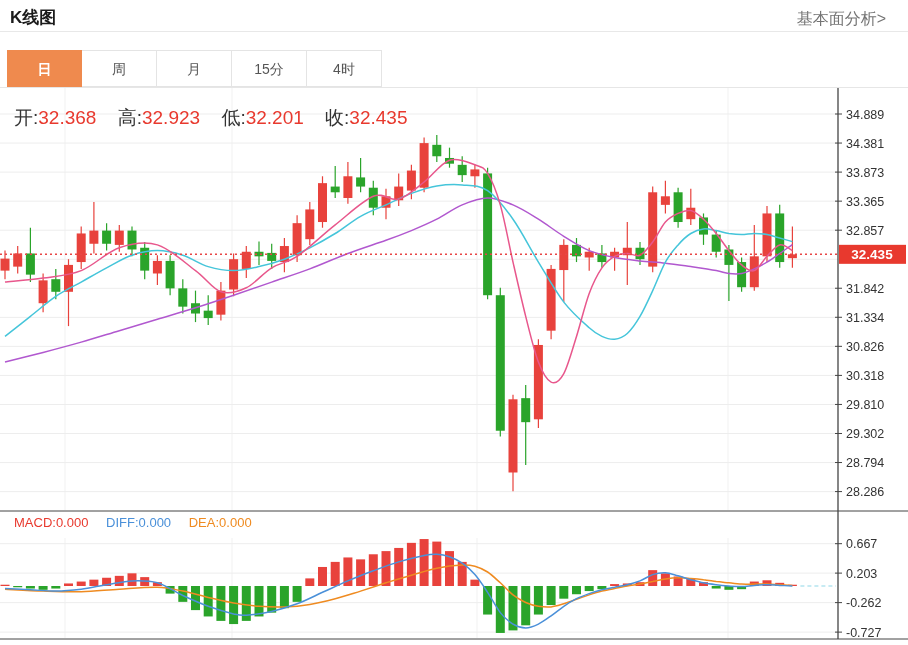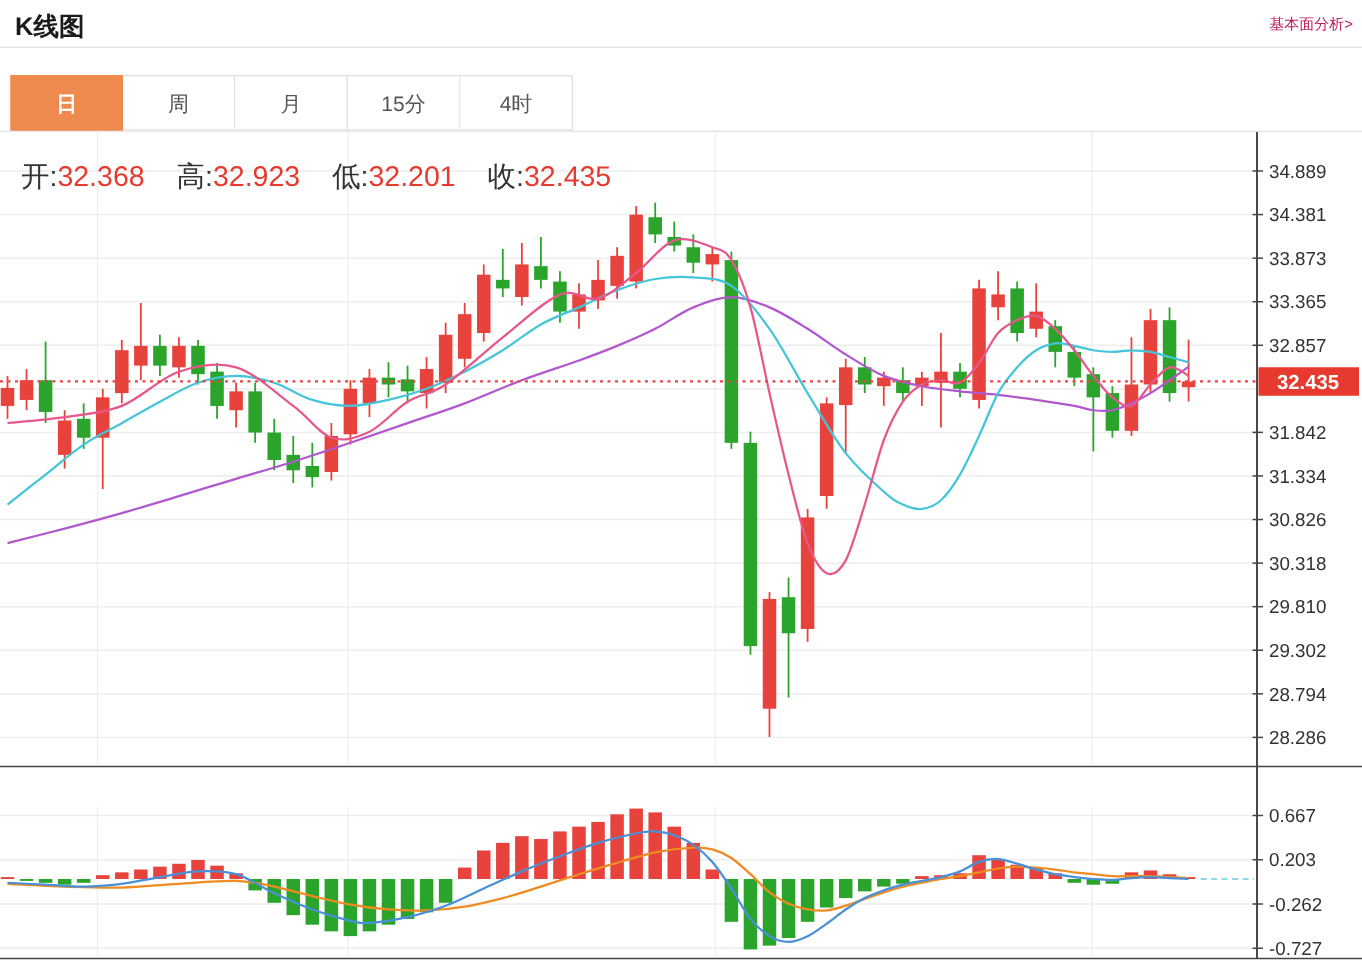--- a/index.html
+++ b/index.html
@@ -1,20 +1,20 @@
 <!DOCTYPE html>
 <html><head>
 <meta charset="utf-8">
 <style>
   *{margin:0;padding:0;box-sizing:border-box}
   html,body{width:908px;height:645px;background:#fff;font-family:"Liberation Sans",sans-serif;overflow:hidden}
   .page{position:absolute;left:0;top:0;width:908px;height:645px;background:#fff}
   svg{position:absolute;left:0;top:0;pointer-events:none}
   .hdr-title{position:absolute;left:10px;top:6px;font-size:17px;font-weight:bold;color:#1b1b1b}
-  .hdr-link{position:absolute;right:6px;top:9px;font-size:10px;color:#be185d;cursor:pointer}
+  .hdr-link{position:absolute;right:22px;top:9px;font-size:16px;color:#737373;cursor:pointer}
   .hdr-divider{position:absolute;left:0;top:31px;width:908px;height:1px;background:#e8e8e8}
   .tabbar{position:absolute;left:7px;top:50px;display:flex;z-index:5}
   .tab{width:75px;height:37px;line-height:36px;text-align:center;font-size:14px;color:#555;
        background:#fff;border:1px solid #e4e4e4;border-left:none;cursor:pointer}
   .tab:first-child{border-left:1px solid #e4e4e4}
   .tab.active{background:#ef8a4e;border-color:#ef8a4e;color:#fff;font-weight:bold}
   .tabline{position:absolute;left:0;top:87px;width:908px;height:1px;background:#e6e6e6}
   .overlay{position:absolute;white-space:nowrap;z-index:4}
   .quote-row{left:14px;top:105px;font-size:19px;color:#333}
   .quote-row .grp{margin-right:16px}
@@ -311,14 +311,19 @@
   </div>
 
   <div class="overlay quote-row">
     <span class="grp"><span>开:</span><span class="val">32.368</span></span>
     <span class="grp"><span>高:</span><span class="val">32.923</span></span>
     <span class="grp"><span>低:</span><span class="val">32.201</span></span>
     <span class="grp"><span>收:</span><span class="val">32.435</span></span>
   </div>
 
 
+  <div class="overlay macd-row">
+    <span class="grp c-macd"><span>MACD:</span><span>0.000</span></span>
+    <span class="grp c-diff"><span>DIFF:</span><span>0.000</span></span>
+    <span class="grp c-dea"><span>DEA:</span><span>0.000</span></span>
+  </div>
 
 </div>
 
 </body></html>

